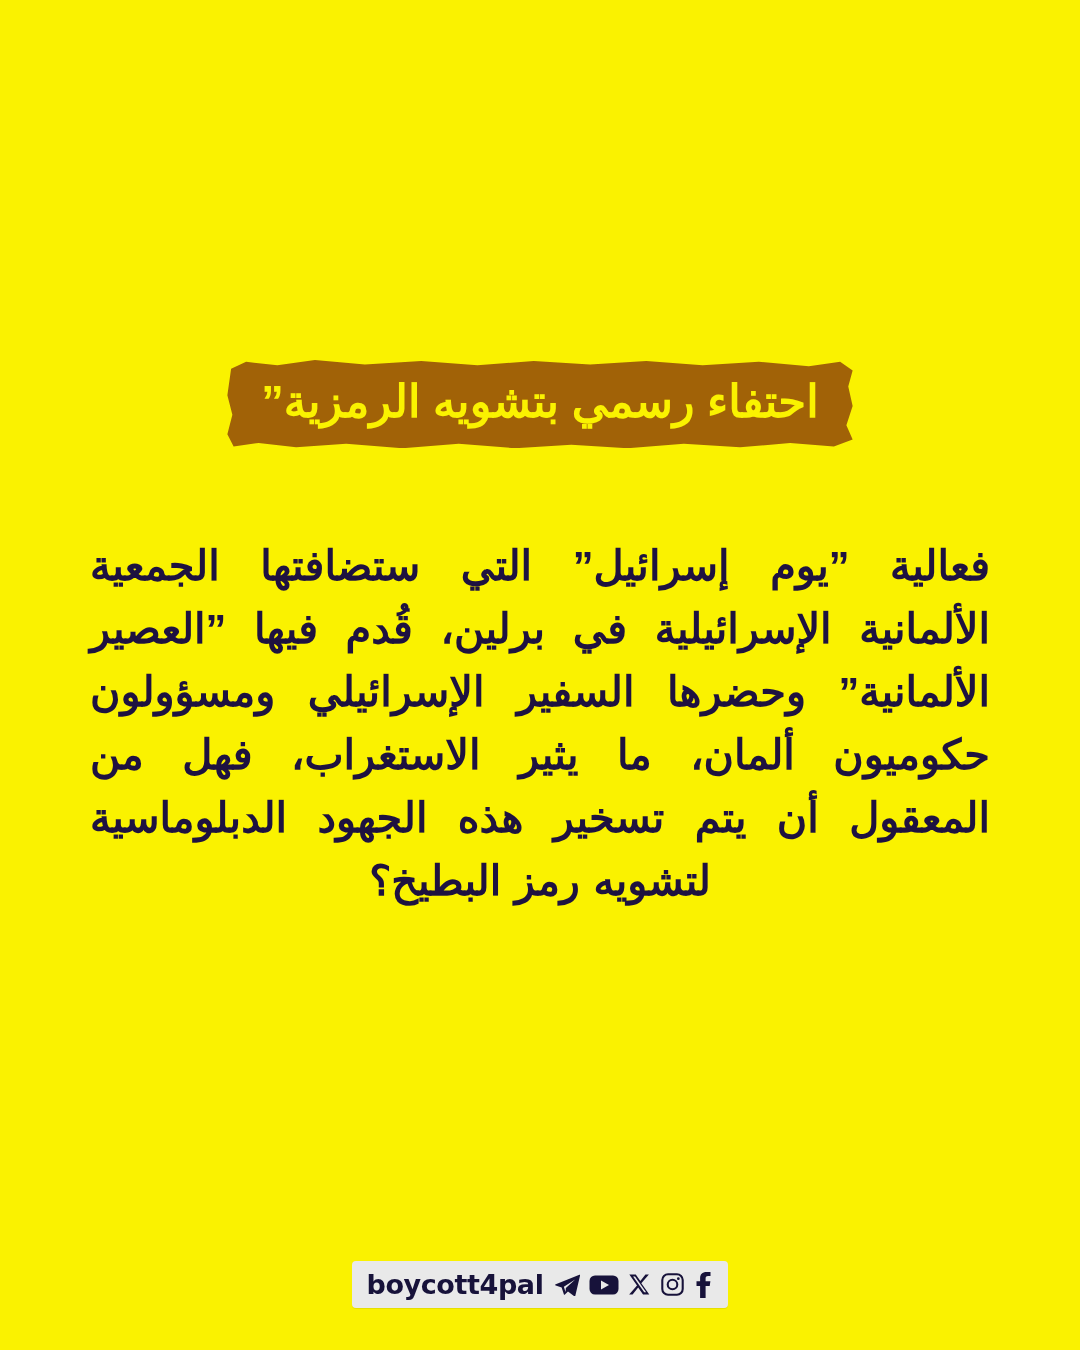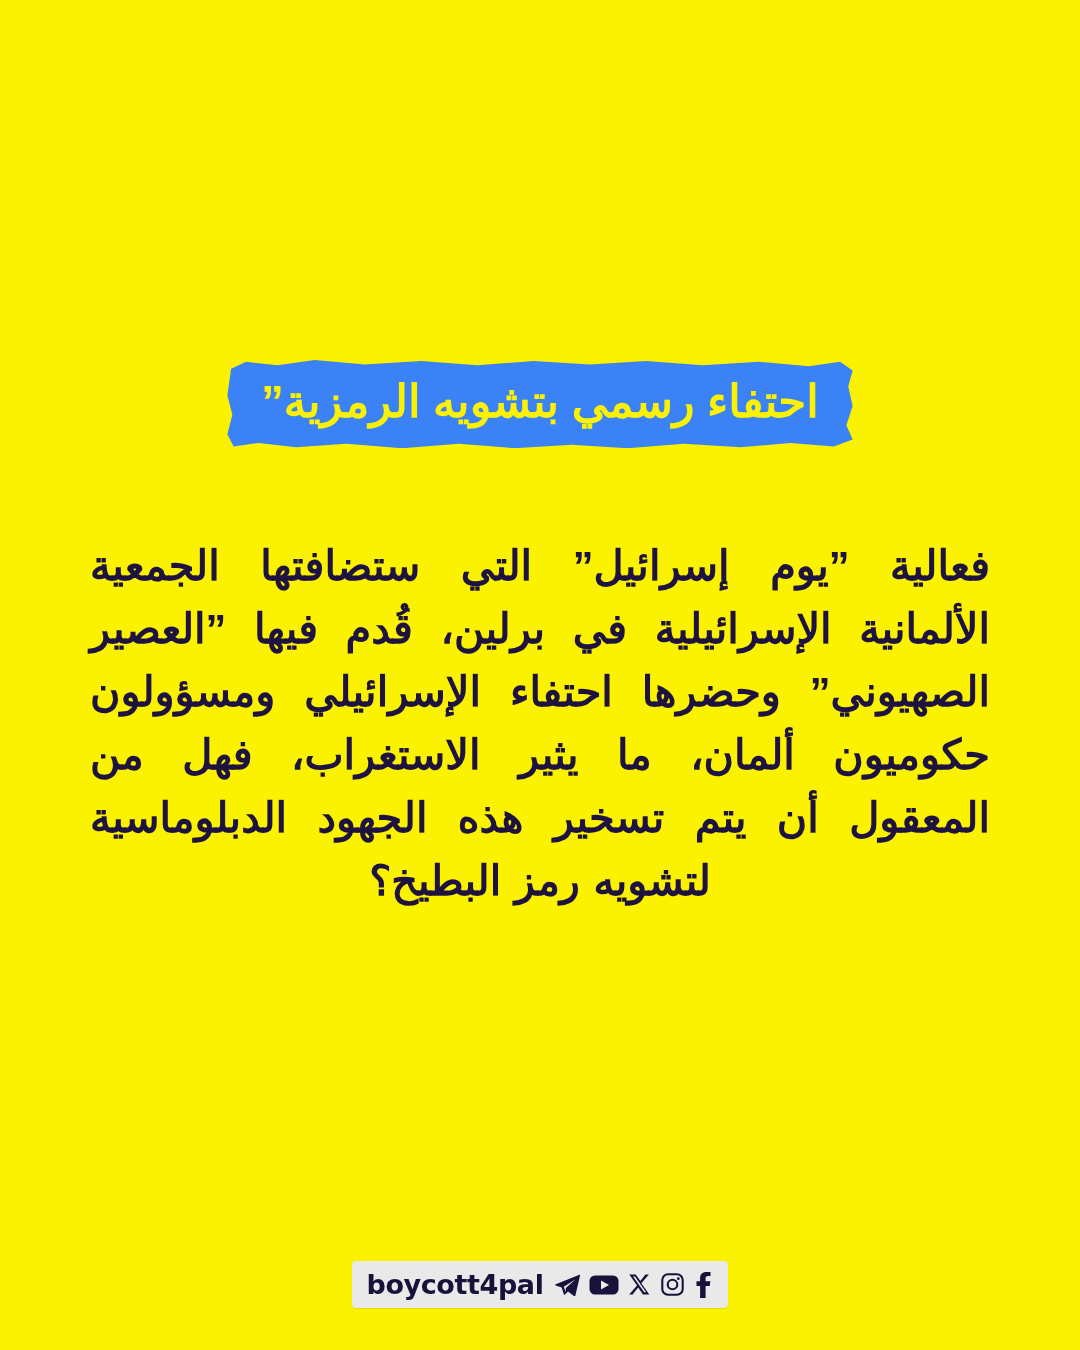--- a/index.html
+++ b/index.html
@@ -27,21 +27,21 @@
     position: absolute;
     top: 360px;
     left: 0;
     width: 1080px;
     display: flex;
     justify-content: center;
   }
   .headline-band {
     position: relative;
     display: inline-block;
-    background: #3b82f6;
+    background: #a16207;
     padding: 14px 34px 18px 34px;
     
     clip-path: polygon(
       0.6% 10%, 3% 2%, 8% 6%, 14% 0%, 22% 5%, 31% 1%,
       40% 6%, 49% 1%, 58% 5%, 67% 1%, 76% 6%, 85% 2%,
       93% 7%, 98% 2%, 100% 12%,
       99.3% 30%, 100% 52%, 99% 74%, 100% 90%, 97% 98%,
       90% 94%, 82% 99%, 73% 95%, 64% 100%, 55% 96%,
       46% 100%, 37% 95%, 28% 100%, 19% 95%, 11% 99%,
       5% 94%, 1% 98%, 0% 84%, 0.8% 62%, 0% 40%
@@ -117,21 +117,21 @@
 
 <div class="poster">
 
   <div class="headline-wrap">
     <div class="headline-band">
       <span class="headline-text">احتفاء رسمي بتشويه الرمزية”</span>
     </div>
   </div>
 
   <div class="body-wrap">
-    <p class="body-text">فعالية ”يوم إسرائيل” التي ستضافتها الجمعية الألمانية الإسرائيلية في برلين، قُدم فيها ”العصير الصهيوني” وحضرها احتفاء الإسرائيلي ومسؤولون حكوميون ألمان، ما يثير الاستغراب، فهل من المعقول أن يتم تسخير هذه الجهود الدبلوماسية لتشويه رمز البطيخ؟</p>
+    <p class="body-text">فعالية ”يوم إسرائيل” التي ستضافتها الجمعية الألمانية الإسرائيلية في برلين، قُدم فيها ”العصير الألمانية” وحضرها السفير الإسرائيلي ومسؤولون حكوميون ألمان، ما يثير الاستغراب، فهل من المعقول أن يتم تسخير هذه الجهود الدبلوماسية لتشويه رمز البطيخ؟</p>
   </div>
 
   <div class="footer">
     <div class="footer-pill">
 
       <span class="ico">
         <svg width="18" height="26" viewBox="0 0 18 26" fill="currentColor">
           <path d="M11.6 26V14.1h4.1l.7-4.9h-4.8V6.4c0-1.4.4-2.4 2.5-2.4h2.4V0h-3.7C8 0 6.1 2.5 6.1 6.2v3H2.5v4.9h3.6V26h5.5z"></path>
         </svg>
       </span>

